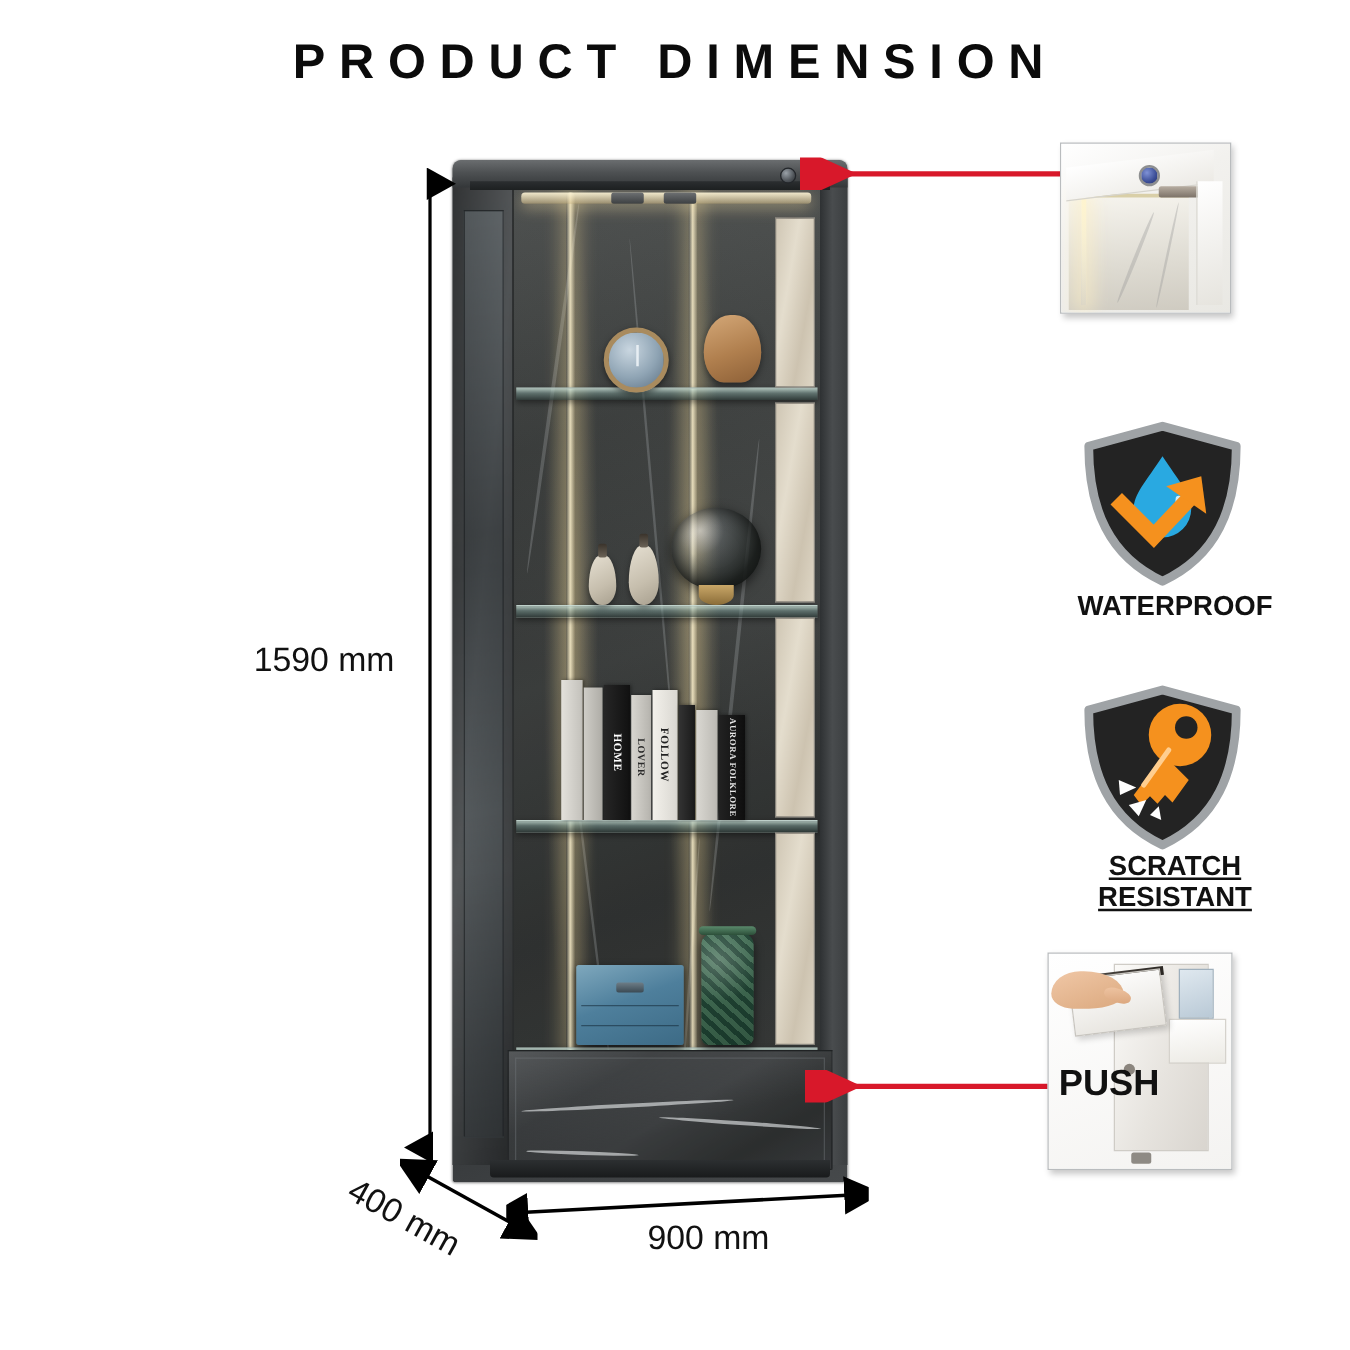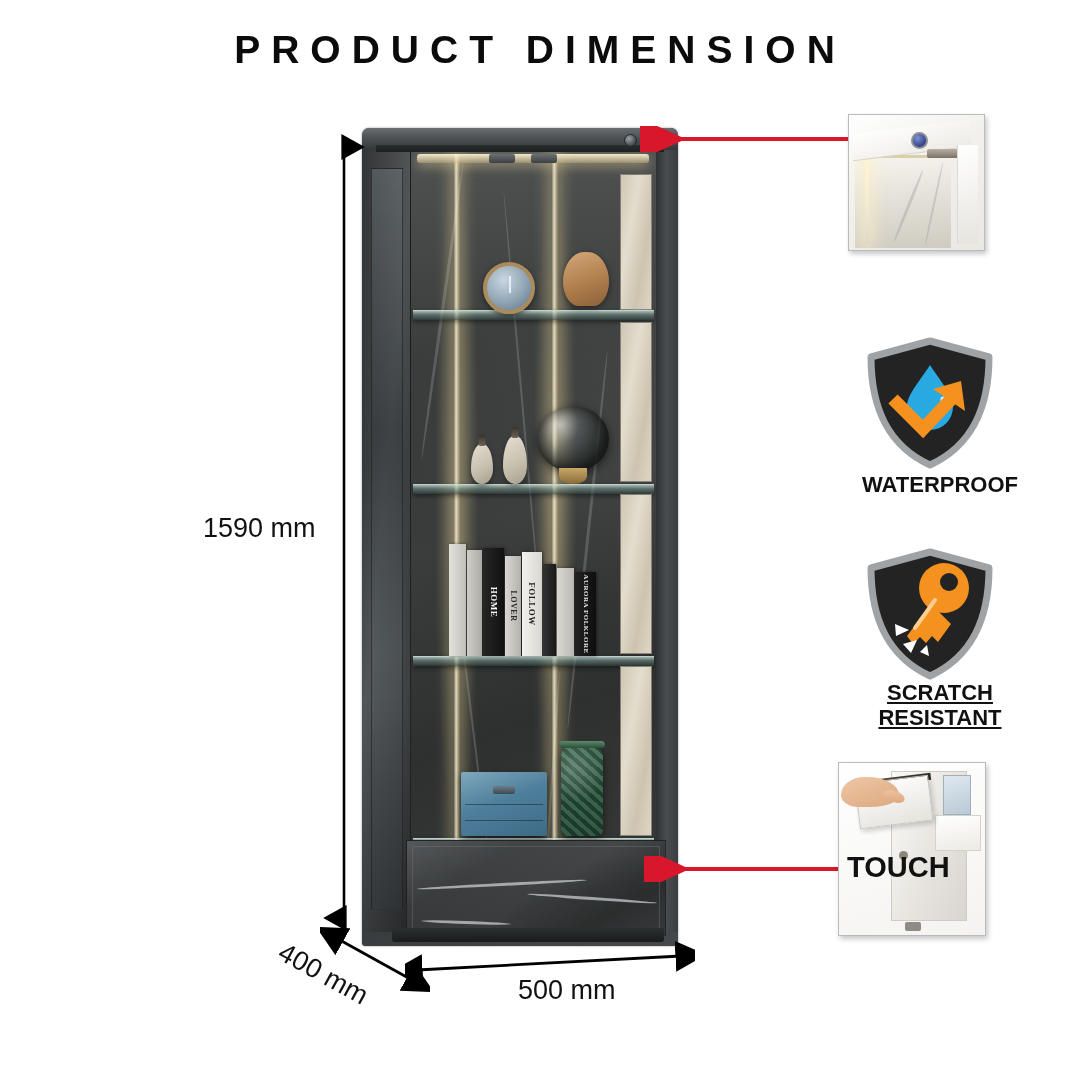--- a/index.html
+++ b/index.html
@@ -529,21 +529,21 @@
     <defs>
       <marker id="ahL" markerWidth="11" markerHeight="11" refX="9" refY="5.5" orient="auto">
         <polygon points="0,5.5 11,0 11,11" fill="#000"></polygon>
       </marker>
       <marker id="ahR" markerWidth="11" markerHeight="11" refX="2" refY="5.5" orient="auto">
         <polygon points="11,5.5 0,0 0,11" fill="#000"></polygon>
       </marker>
     </defs>
     <line x1="12" y1="30" x2="276" y2="16" stroke="#000" stroke-width="2.8" marker-start="url(#ahL)" marker-end="url(#ahR)"></line>
   </svg>
-  <div class="dim-label" style="left:518px; top:975px;">500 mm</div>
+  <div class="dim-label" style="left:518px; top:975px;">900 mm</div>
 
   <svg style="position:absolute; left:636px; top:126px;" width="218" height="26">
     <defs>
       <marker id="rA1" markerWidth="11" markerHeight="11" refX="9" refY="5.5" orient="auto">
         <polygon points="0,5.5 11,0.5 11,10.5" fill="#d8182a"></polygon>
       </marker>
     </defs>
     <line x1="212" y1="13" x2="12" y2="13" stroke="#d8182a" stroke-width="4.2" marker-end="url(#rA1)"></line>
   </svg>
 
@@ -603,15 +603,15 @@
     <div class="pt-body"></div>
     <div class="pt-counter"></div>
     <div class="pt-bottle"></div>
     <div class="pt-gap"></div>
     <div class="pt-drawer"></div>
     <div class="pt-hand"></div>
     <div class="pt-finger"></div>
     <div class="pt-knob"></div>
     <div class="pt-foot"></div>
   </div>
-  <div class="push-label" style="left:847px; top:851px;">TOUCH</div>
+  <div class="push-label" style="left:847px; top:851px;">PUSH</div>
 
 </div>
 
 </body></html>

